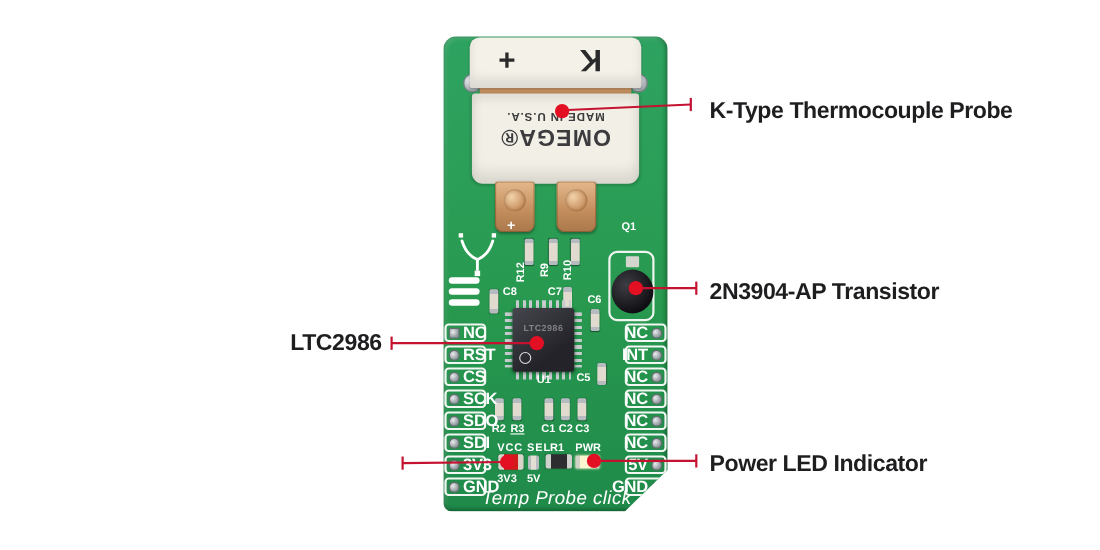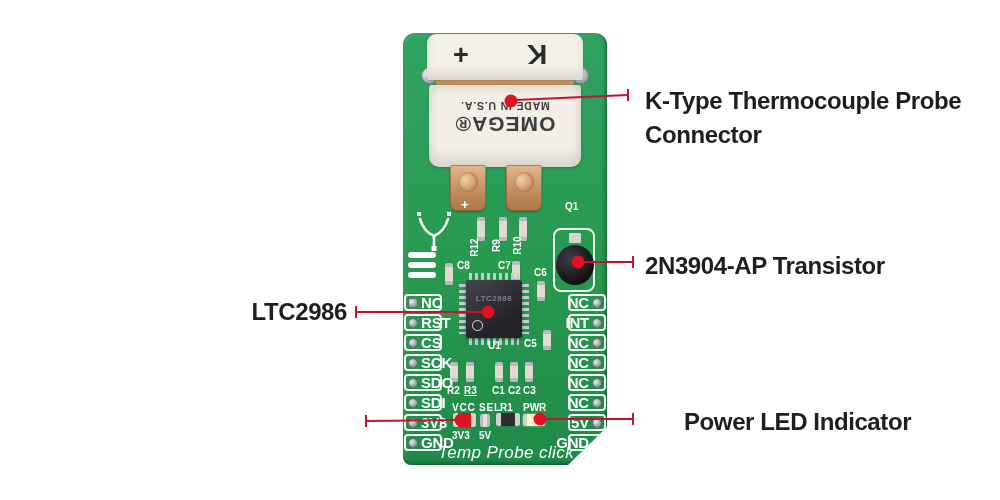--- a/index.html
+++ b/index.html
@@ -76,21 +76,21 @@
 
   .board-title{position:absolute;left:28px;top:410px;width:150px;text-align:center;color:#fff;
                font-size:17px;font-weight:normal;font-style:italic;letter-spacing:.4px;white-space:nowrap;}
 
   
   .probe-icon{position:absolute;left:10px;top:176px;}
   .elogo{position:absolute;left:5px;top:219px;}
   .ebar{height:6px;width:28px;background:#fff;border-radius:3px;margin-bottom:4px;}
 
   
-  .ann{position:absolute;color:#1e1e20;font-weight:bold;font-size:24px;letter-spacing:-.4px;
+  .ann{position:absolute;color:#1e1e20;font-weight:bold;font-size:21px;letter-spacing:-.4px;
        line-height:34px;white-space:nowrap;}
   .ann.right{text-align:right;}
   .ann-svg{position:absolute;left:0;top:0;pointer-events:none;}
 </style>
 </head>
 <body>
 
 <div class="stage">
 
   <div class="board">
@@ -283,25 +283,24 @@
 
     <g stroke="#c41230" stroke-width="2">
       <line x1="546" y1="419" x2="633" y2="419"></line>
         <line x1="633" y1="413" x2="633" y2="425"></line>
     </g>
     <circle cx="540" cy="419" r="6.5" fill="#e30f23"></circle>
   </svg>
 
   <div class="ann" style="left:645px;top:84px;">
     <div>K-Type Thermocouple Probe</div>
-    <div>Connector</div>
   </div>
 
   <div class="ann" style="left:645px;top:249px;">2N3904-AP Transistor</div>
 
   <div class="ann right" style="right:653px;top:295px;">LTC2986</div>
 
   <div class="ann right" style="right:645px;top:389px;">
   </div>
 
-  <div class="ann" style="left:684px;top:405px;text-align:center;">Power LED Indicator</div>
+  <div class="ann" style="left:645px;top:405px;text-align:center;">Power LED Indicator</div>
 
 </div>
 
 </body></html>

